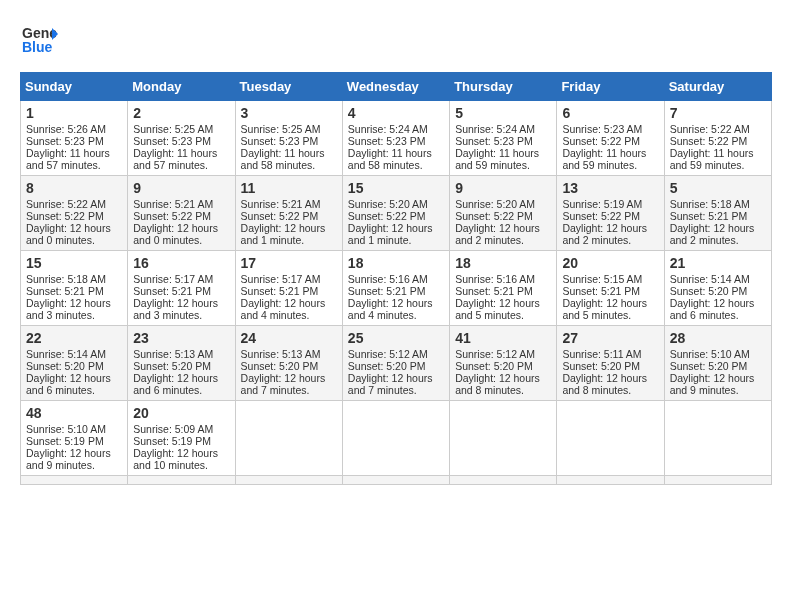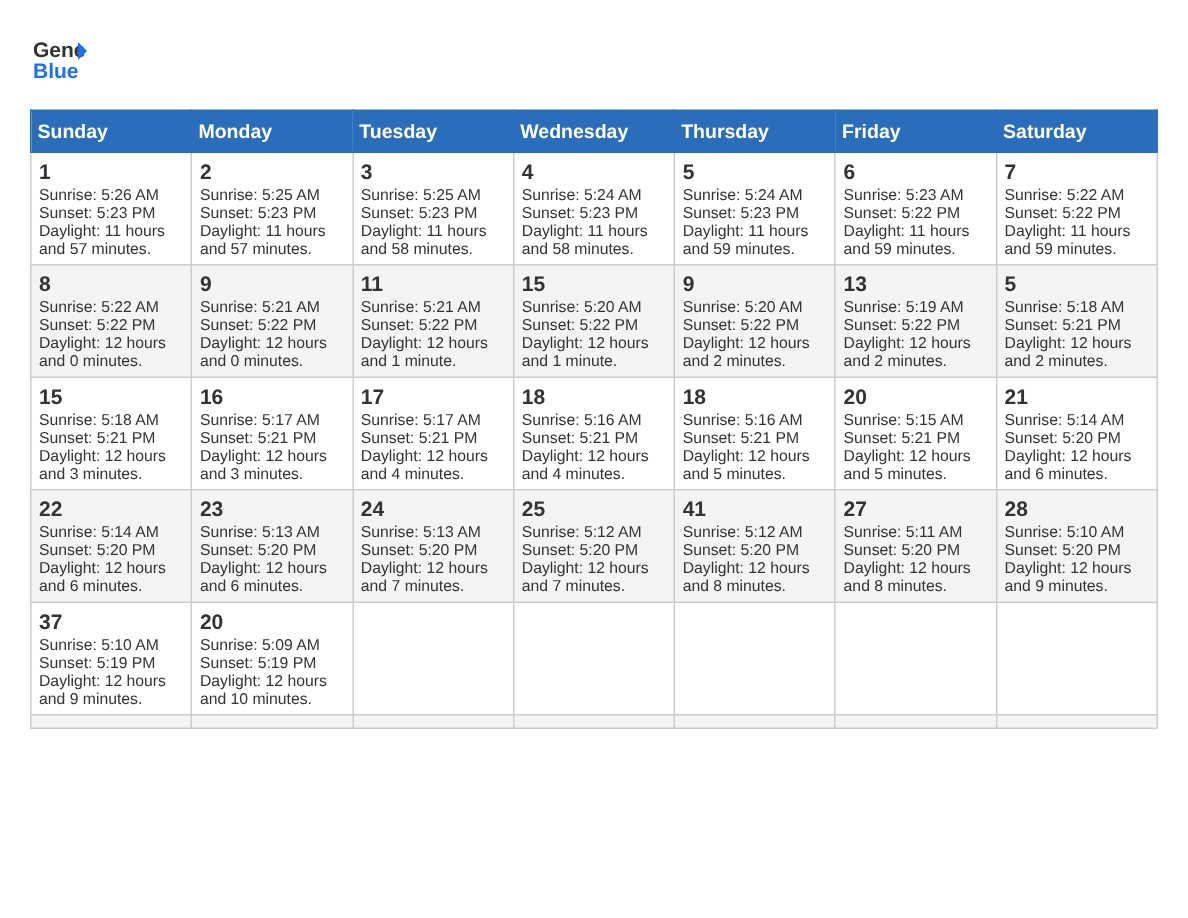--- a/index.html
+++ b/index.html
@@ -301,21 +301,21 @@
         <td>
           <span class="day-num">28</span>
           <div>Sunrise: 5:10 AM</div>
           <div>Sunset: 5:20 PM</div>
           <div>Daylight: 12 hours</div>
           <div>and 9 minutes.</div>
         </td>
       </tr>
       <tr>
         <td>
-          <span class="day-num">37</span>
+          <span class="day-num">48</span>
           <div>Sunrise: 5:10 AM</div>
           <div>Sunset: 5:19 PM</div>
           <div>Daylight: 12 hours</div>
           <div>and 9 minutes.</div>
         </td>
         <td>
           <span class="day-num">20</span>
           <div>Sunrise: 5:09 AM</div>
           <div>Sunset: 5:19 PM</div>
           <div>Daylight: 12 hours</div>

